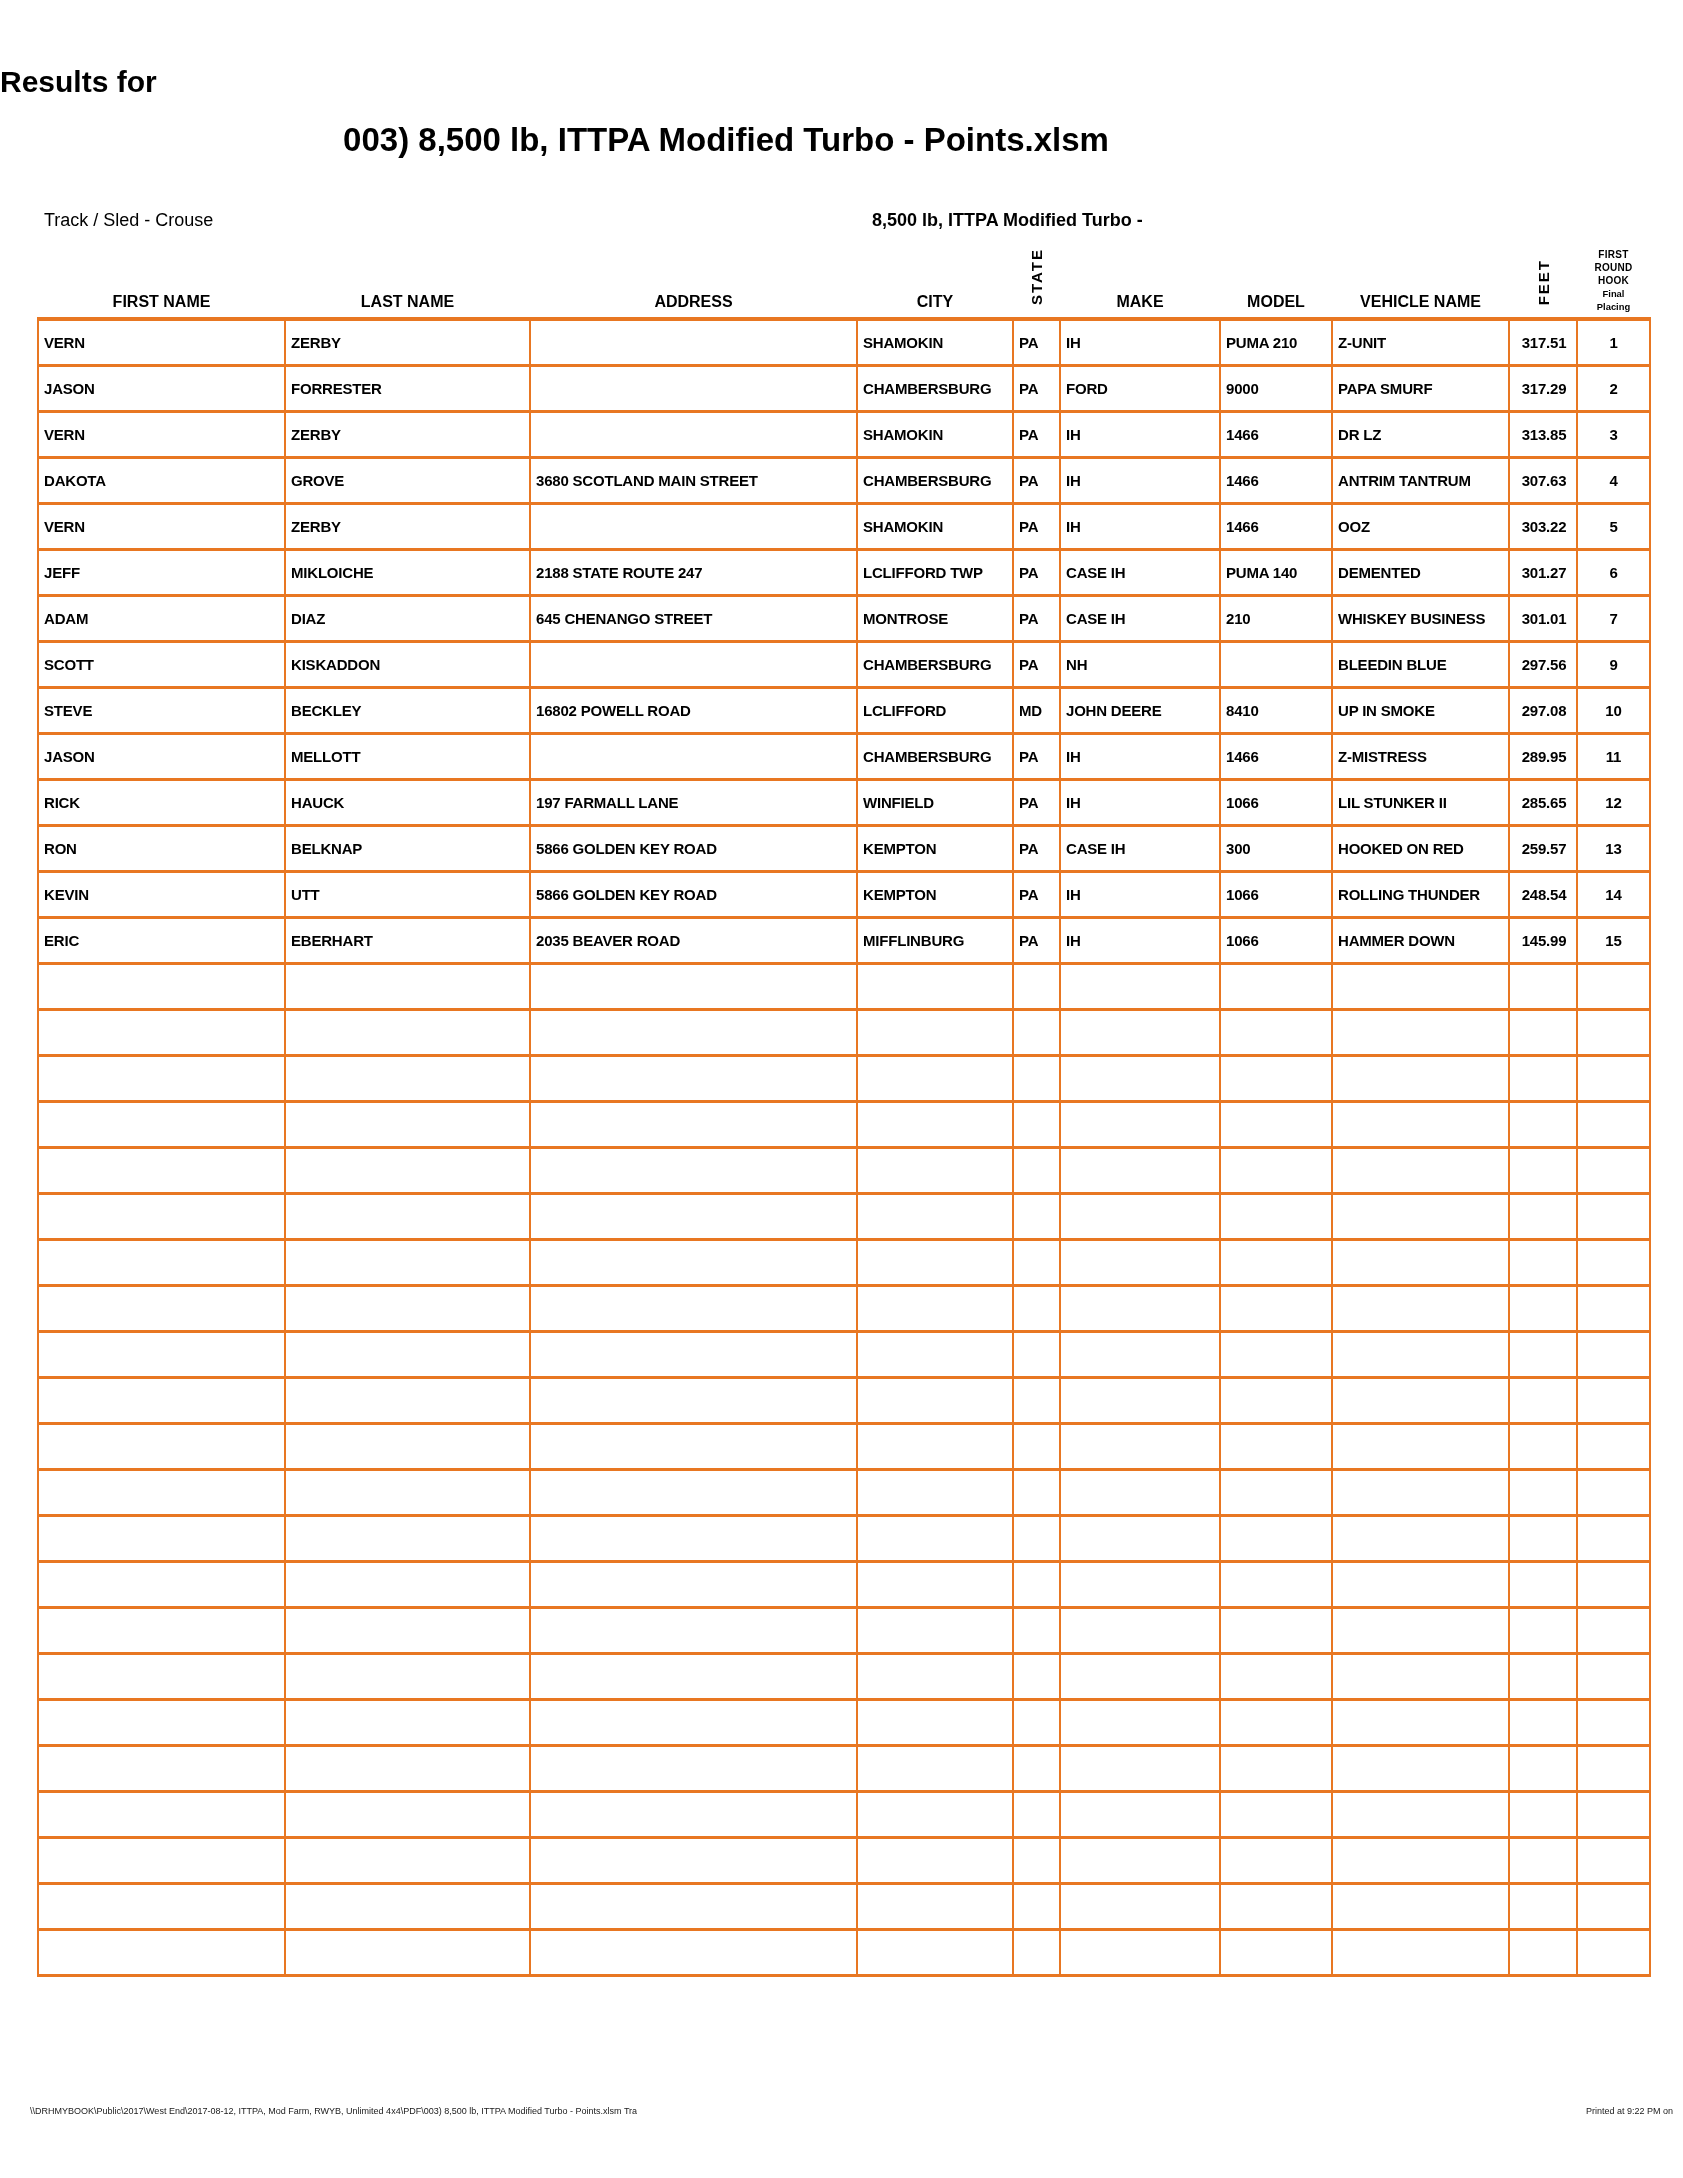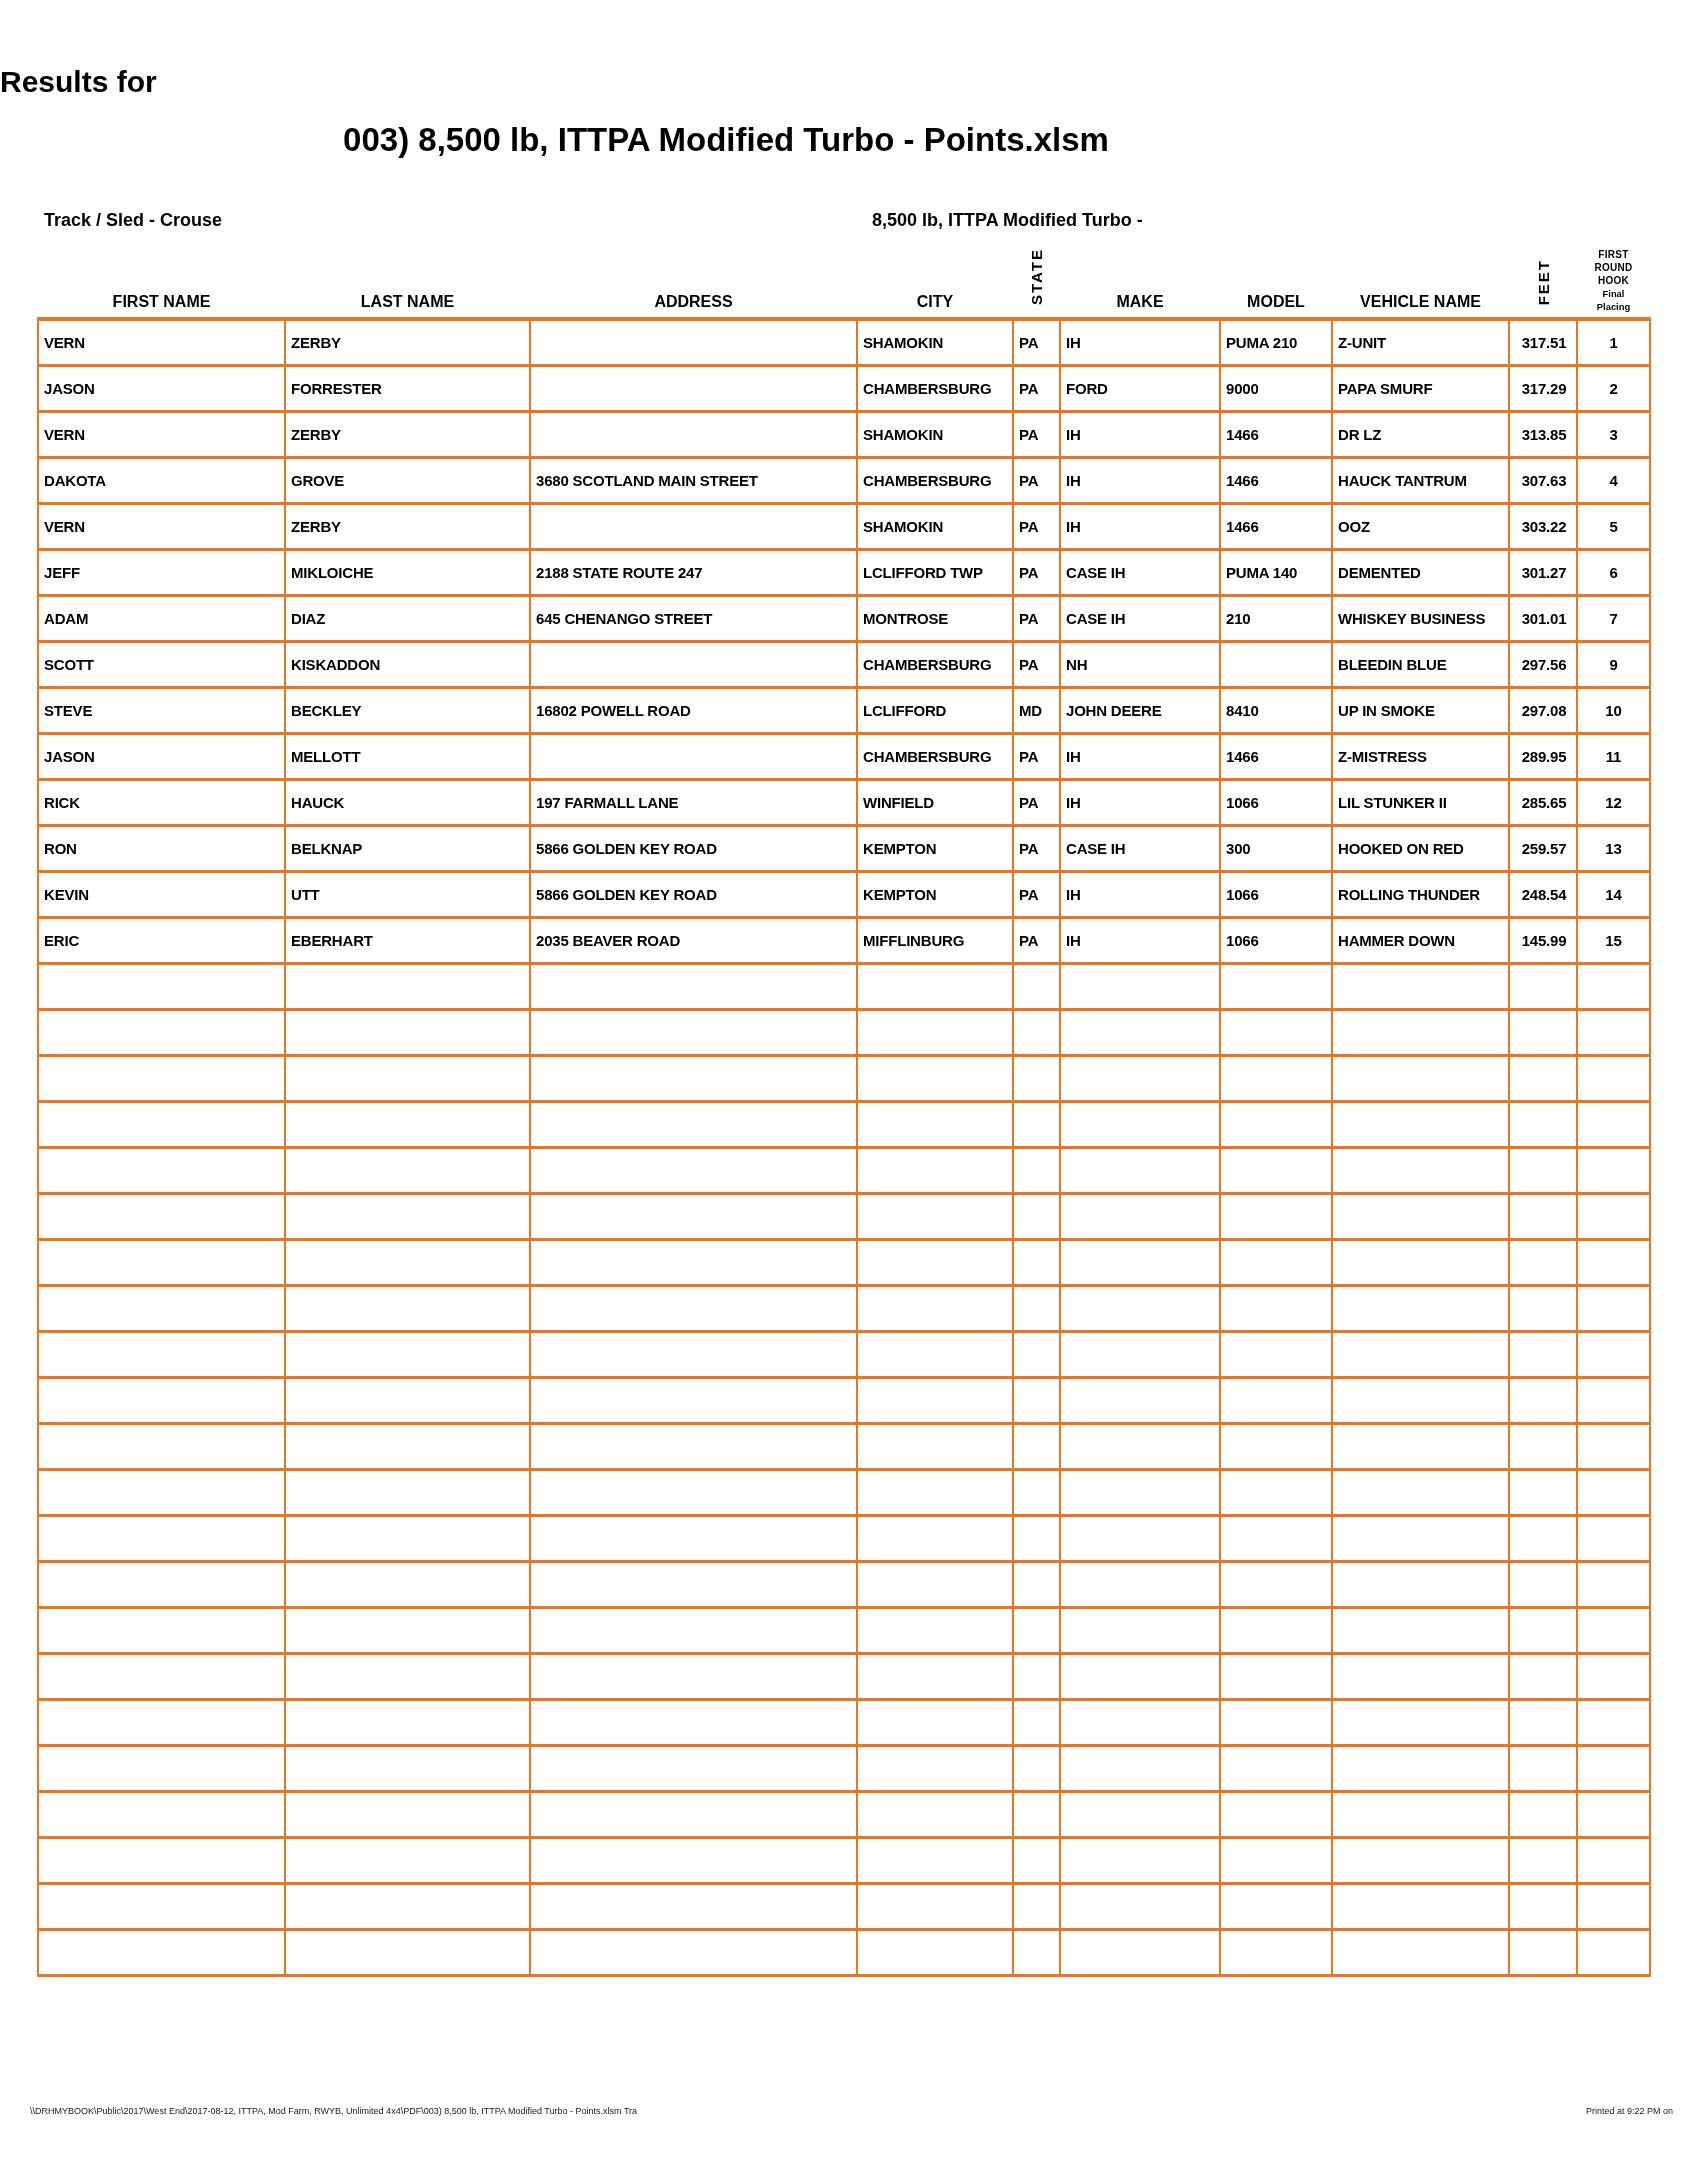--- a/index.html
+++ b/index.html
@@ -16,21 +16,21 @@
   .title1 {
     position: absolute; top: 65px; left: 0; width: 1683px;
     text-align: left; font-size: 30px; font-weight: bold;
   }
   .title2 {
     position: absolute; top: 121px; left: 0; width: 1452px;
     text-align: center; font-size: 33px; font-weight: bold;
   }
   .subtitle-left {
     position: absolute; top: 210px; left: 44px;
-    font-size: 18px; font-weight: bold; white-space: nowrap;
+    font-size: 18px; font-weight: normal; white-space: nowrap;
   }
   .subtitle-right {
     position: absolute; top: 210px; left: 872px;
     font-size: 18px; font-weight: bold; white-space: nowrap;
   }
   table.results {
     position: absolute; left: 37px; top: 236px;
     width: 1612px;
     border-collapse: collapse;
     table-layout: fixed;
@@ -165,21 +165,21 @@
         <td class="col-placing">3</td>
       </tr>
       <tr>
         <td class="col-first_name">DAKOTA</td>
         <td class="col-last_name">GROVE</td>
         <td class="col-address">3680 SCOTLAND MAIN STREET</td>
         <td class="col-city">CHAMBERSBURG</td>
         <td class="col-state">PA</td>
         <td class="col-make">IH</td>
         <td class="col-model">1466</td>
-        <td class="col-vehicle_name">HAUCK TANTRUM</td>
+        <td class="col-vehicle_name">ANTRIM TANTRUM</td>
         <td class="col-feet">307.63</td>
         <td class="col-placing">4</td>
       </tr>
       <tr>
         <td class="col-first_name">VERN</td>
         <td class="col-last_name">ZERBY</td>
         <td class="col-address"></td>
         <td class="col-city">SHAMOKIN</td>
         <td class="col-state">PA</td>
         <td class="col-make">IH</td>

